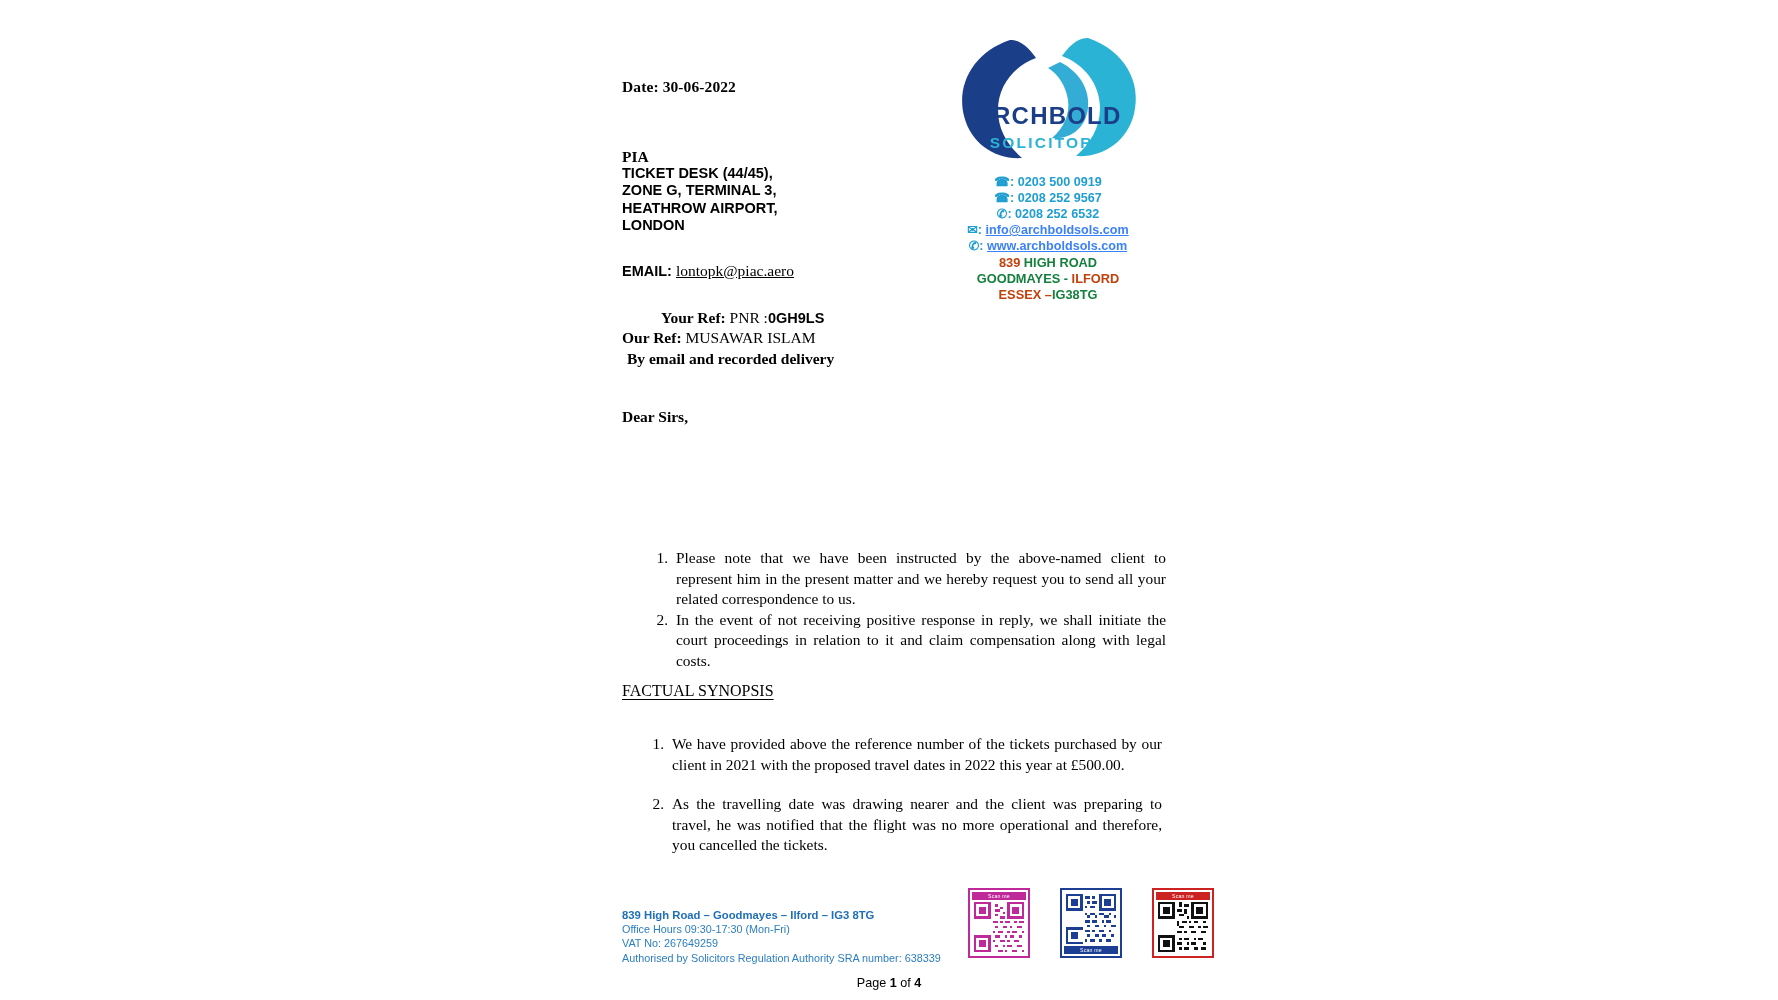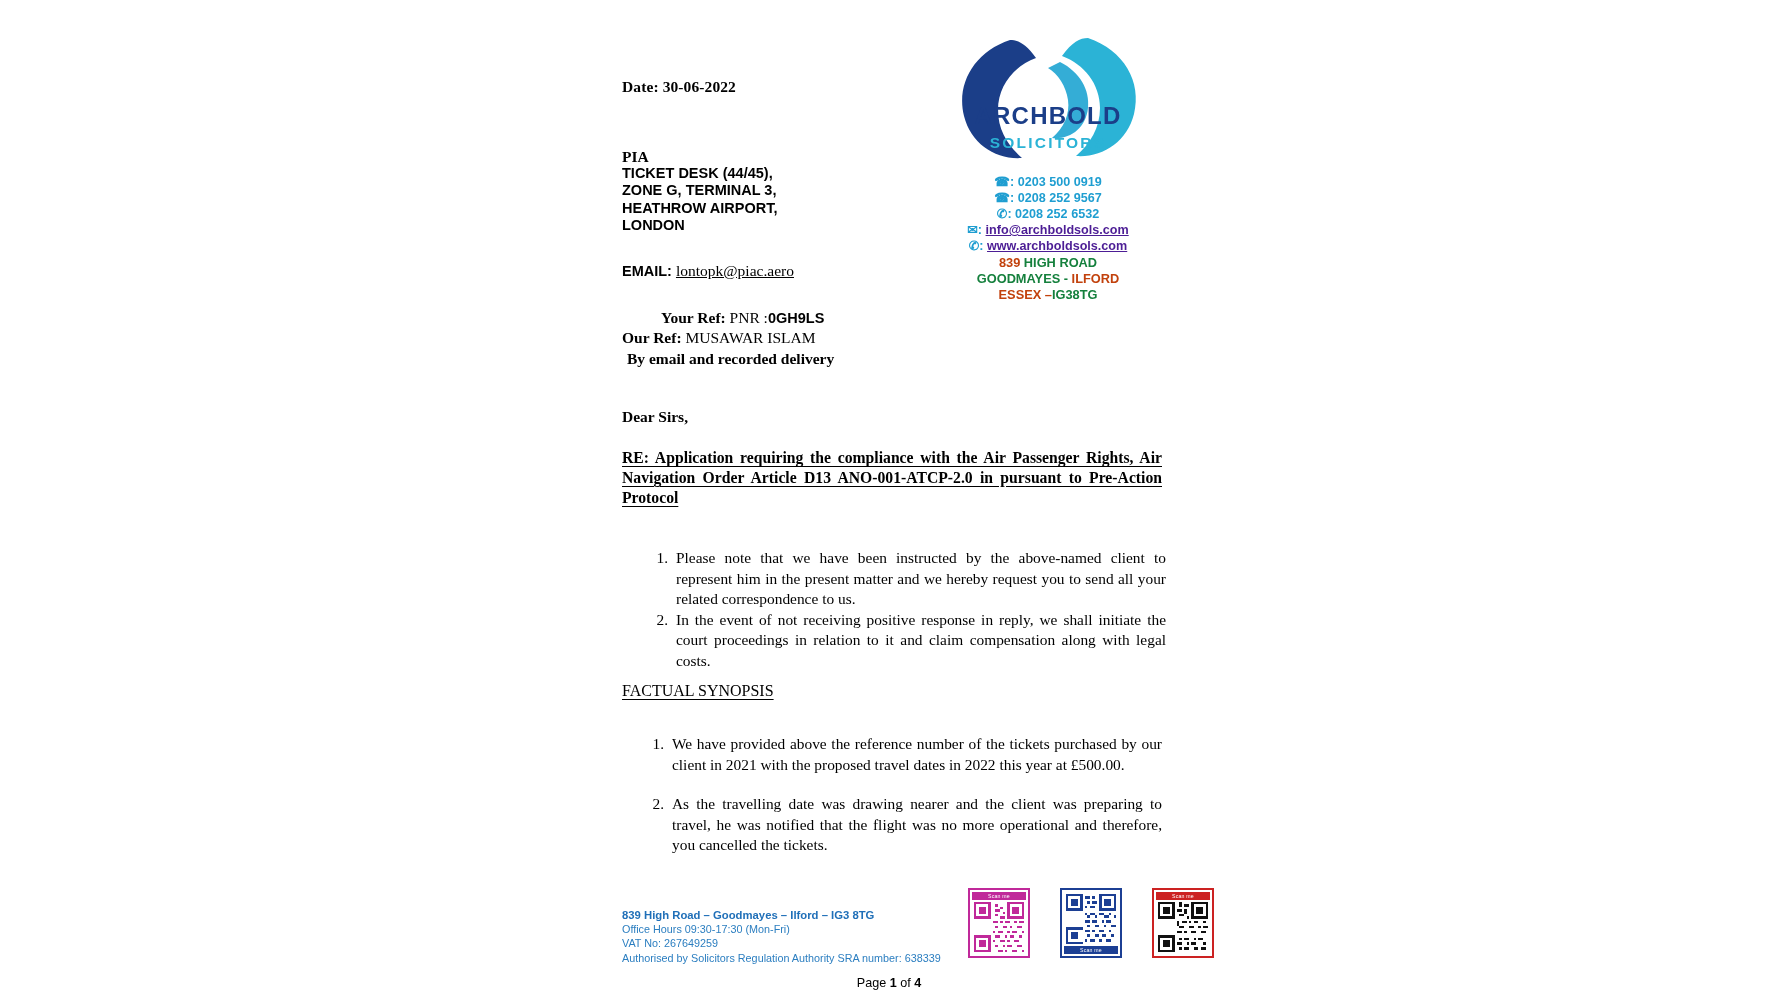--- a/index.html
+++ b/index.html
@@ -101,21 +101,21 @@
   .contact-list {
     margin-top: 2px;
     font-family: "Liberation Sans", sans-serif;
     font-size: 12.6px;
     line-height: 16px;
     color: #1f9ed1;
     font-weight: bold;
   }
   .contact-list .ln { white-space: nowrap; }
   .contact-list a, .contact-list .link {
-    color: #4c1d95;
+    color: #3b82f6;
     text-decoration: underline;
     margin-top: 16px;
   }
   .addr-lines {
     margin-top: 1px;
     font-family: "Liberation Sans", sans-serif;
     font-size: 12.8px;
     line-height: 16px;
     font-weight: bold;
   }
@@ -300,21 +300,20 @@
       </div>
       <div>
         <span class="dark">GOODMAYES - </span><span class="cyan">ILFORD</span>
       </div>
       <div>
         <span class="cyan">ESSEX –</span><span class="dark">IG38TG</span>
       </div>
     </div>
   </div>
 
-  <div class="re-heading">RE: Application requiring the compliance with the Air Passenger Rights, Air Navigation Order Article D13 ANO-001-ATCP-2.0 in pursuant to Pre-Action Protocol</div>
 
   <ol class="body-list" id="list-one">
     <li>Please note that we have been instructed by the above-named client to represent him in the present matter and we hereby request you to send all your related correspondence to us.</li>
     <li>In the event of not receiving positive response in reply, we shall initiate the court proceedings in relation to it and claim compensation along with legal costs.</li>
   </ol>
 
   <div class="factual">FACTUAL SYNOPSIS</div>
 
   <ol class="body-list" id="list-two">
     <li>We have provided above the reference number of the tickets purchased by our client in 2021 with the proposed travel dates in 2022 this year at £500.00.</li>

